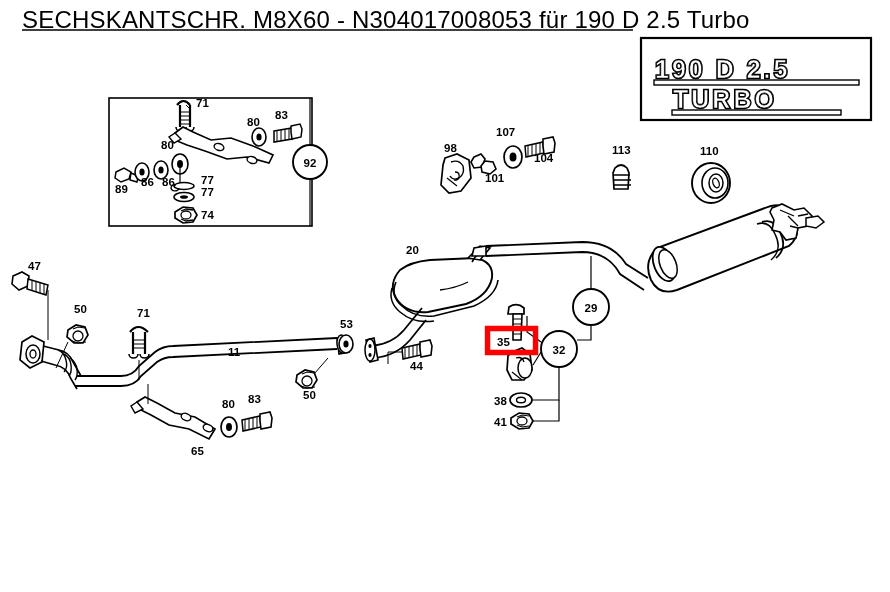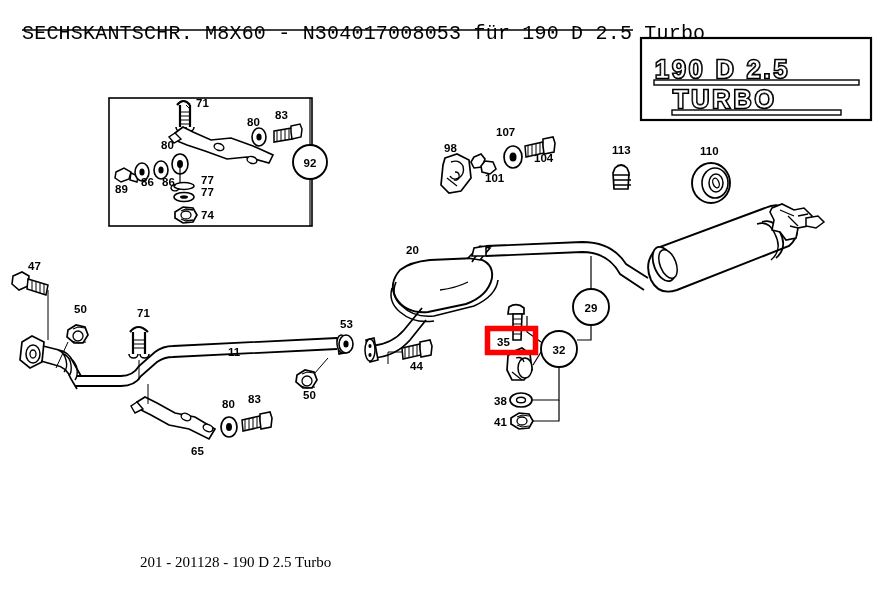--- a/index.html
+++ b/index.html
@@ -1,20 +1,20 @@
 <!DOCTYPE html>
 <html><head>
 <meta charset="utf-8">
 <style>
   html,body{margin:0;padding:0;background:#ffffff;}
   body{width:890px;height:592px;position:relative;overflow:hidden;
        font-family:"Liberation Serif", serif;color:#000;}
   #page{position:relative;width:890px;height:592px;background:#fff;}
-  .title{position:absolute;left:22px;top:22px;font-size:20px;font-weight:400;
-         font-family:Liberation Mono, monospace;letter-spacing:0.2px;white-space:nowrap;}
+  .title{position:absolute;left:22px;top:6px;font-size:24px;font-weight:400;
+         font-family:Liberation Sans, sans-serif;letter-spacing:0.2px;white-space:nowrap;}
   .footer{position:absolute;left:140px;top:554px;font-size:15px;
           font-family:"Liberation Serif", serif;white-space:nowrap;}
   svg{position:absolute;left:0;top:0;}
   .lbl{font-family:"Liberation Sans", sans-serif;font-weight:bold;font-size:11.5px;fill:#000;}
   .lblc{font-family:"Liberation Sans", sans-serif;font-weight:bold;font-size:11.5px;fill:#000;text-anchor:middle;}
   .emblem{font-family:"Liberation Sans", sans-serif;font-weight:bold;
           letter-spacing:3px;}
 </style>
 </head>
 <body>
@@ -338,15 +338,14 @@
       <text class="lbl" x="494" y="426">41</text>
     </g>
 
     <g>
       <rect x="487.5" y="328.5" width="48" height="24" fill="none" stroke="#ff0000" stroke-width="5.5"></rect>
       <text class="lbl" x="497" y="346" font-size="12.5">35</text>
     </g>
 
   </svg>
 
-  <div class="footer">201 - 201128 - 190 D 2.5 Turbo</div>
 
 </div>
 
 </body></html>

